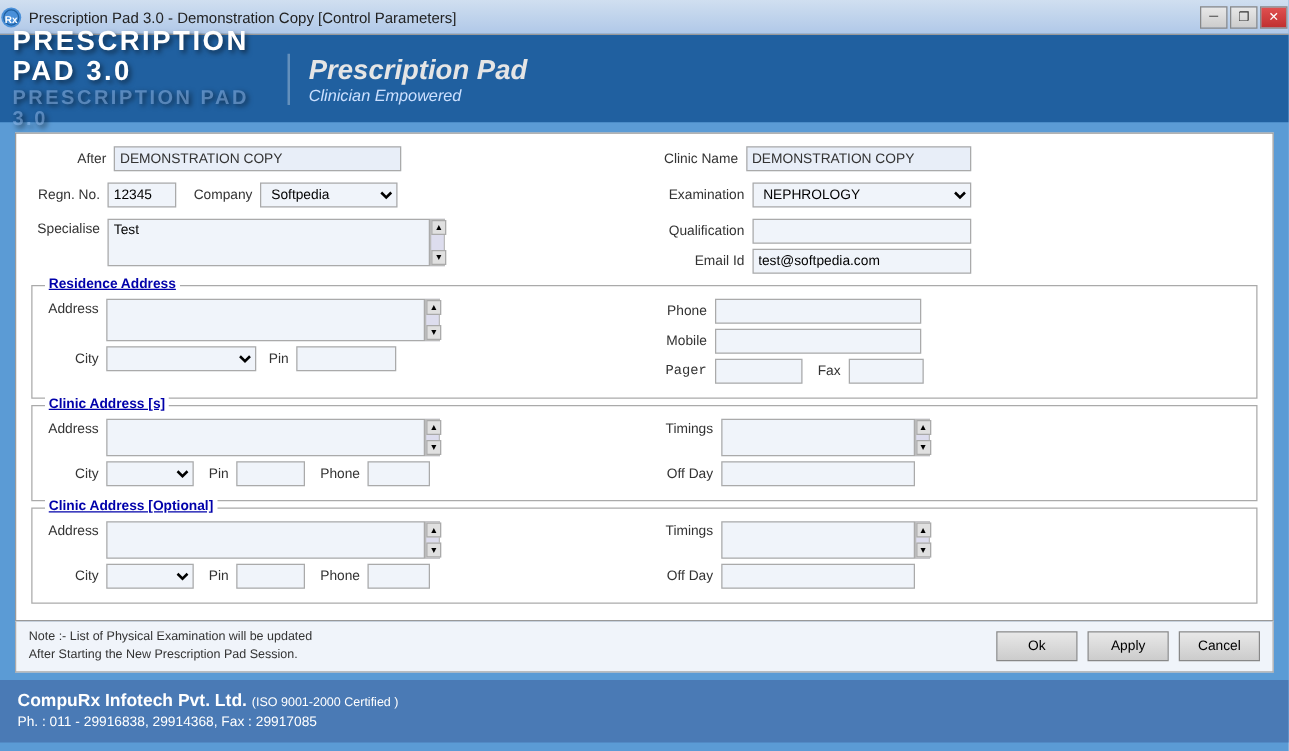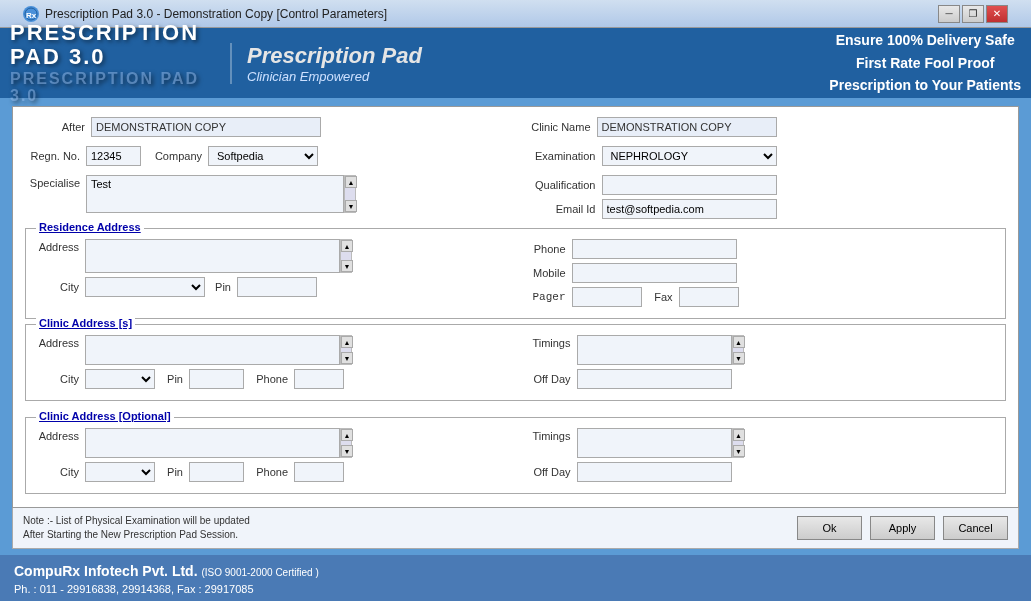--- a/index.html
+++ b/index.html
@@ -12,21 +12,21 @@
       overflow: hidden;
     }
 
     
     .title-bar {
       background: linear-gradient(to bottom, #d0dff0, #b0c8e8);
       height: 28px;
       display: flex;
       align-items: center;
       justify-content: space-between;
-      padding: 0 23px;
+      padding: 0 1px;
       border-bottom: 1px solid #999;
     }
     .title-bar-left {
       display: flex;
       align-items: center;
       gap: 6px;
     }
     .title-bar-icon {
       width: 16px;
       height: 16px;
@@ -313,25 +313,20 @@
 </div>
 
 <div class="banner">
   <div class="banner-logo">
     <span>PRESCRIPTION PAD 3.0</span>
     <span class="reflected">PRESCRIPTION PAD 3.0</span>
   </div>
   <div class="banner-mid">
     <div class="brand-name">Prescription Pad</div>
     <div class="tagline">Clinician Empowered</div>
-  </div>
-  <div class="banner-right">
-    <div>Ensure 100% Delivery Safe</div>
-    <div>First Rate Fool Proof</div>
-    <div>Prescription to Your Patients</div>
   </div>
 </div>
 
 <div class="main-content">
 
 
   <div class="form-panel">
 
     <div class="two-col" style="margin-bottom:4px;">
       <div class="col-left">
@@ -427,21 +422,21 @@
           <div class="form-row">
             <span class="form-label" style="min-width:45px;font-family:Liberation Mono, monospace;">Pager</span>
             <input type="text" class="form-input" style="width: 70px;" value="">
             <span class="form-label" style="min-width:25px;">Fax</span>
             <input type="text" class="form-input" style="width: 60px;" value="">
           </div>
         </div>
       </div>
     </div>
 
-    <div class="group-box" style="margin-bottom:16px;">
+    <div class="group-box" style="margin-bottom:5px;">
       <div class="group-box-title">Clinic Address [s]</div>
       <div style="margin-top:4px;" class="two-col">
         <div class="col-left">
           <div style="display:flex; align-items:flex-start; gap:6px; margin-bottom:4px;">
             <span class="form-label" style="min-width:45px; padding-top:2px;">Address</span>
             <div class="textarea-with-scroll">
               <textarea class="form-textarea" style="width: 255px; height: 30px;"></textarea>
               <div class="mini-scroll">
                 <div class="mini-scroll-btn">▲</div>
                 <div class="mini-scroll-btn">▼</div>

